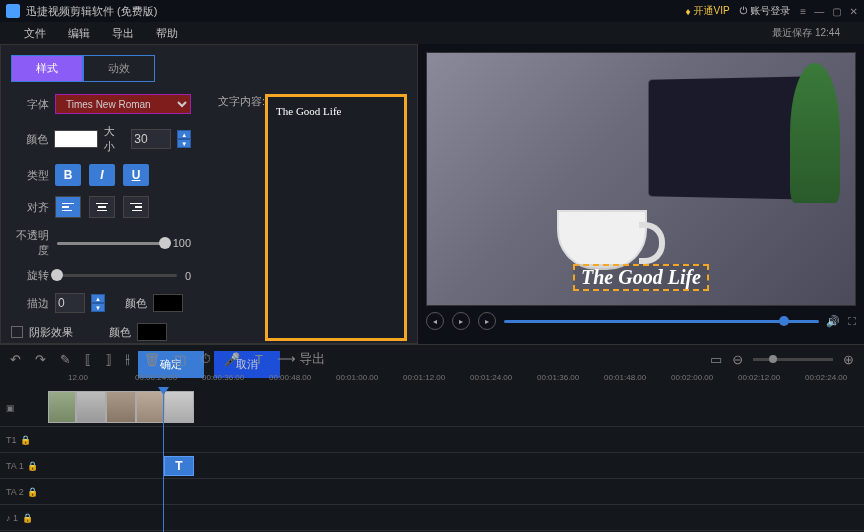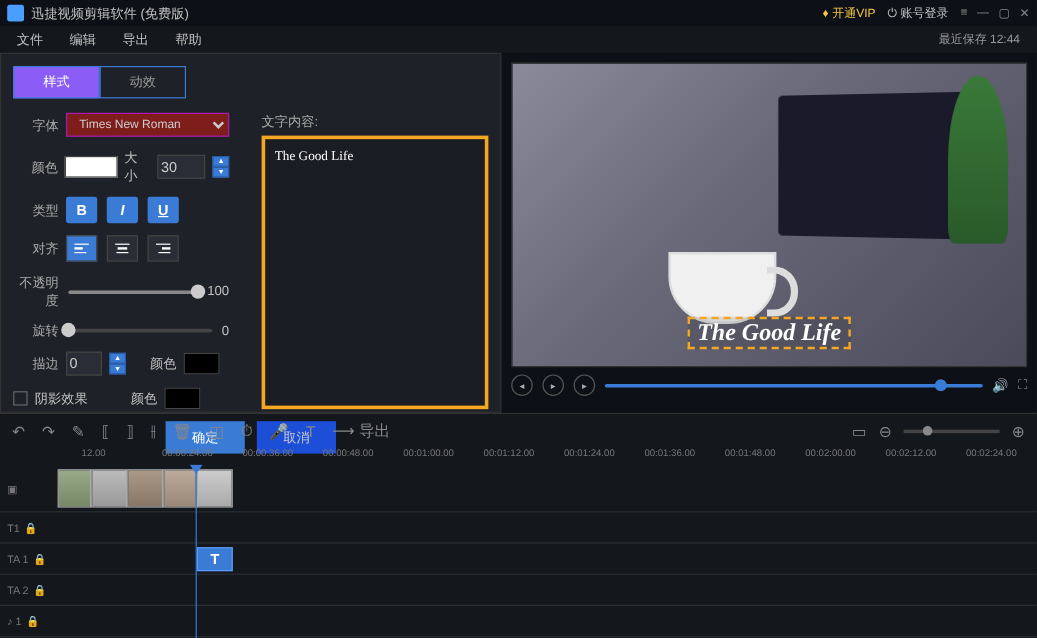--- a/index.html
+++ b/index.html
@@ -3,21 +3,21 @@
 <meta charset="utf-8">
 <style>
 *{margin:0;padding:0;box-sizing:border-box;font-family:"Microsoft YaHei",sans-serif}
 body{background:#1a1d23;color:#c0c0c0;font-size:11px;overflow:hidden;width:864px;height:532px}
 .titlebar{height:22px;background:#0d1117;display:flex;align-items:center;padding:0 6px;justify-content:space-between}
 .tb-left{display:flex;align-items:center;gap:6px}
 .app-icon{width:14px;height:14px;background:#4a9eff;border-radius:2px}
 .tb-right{display:flex;align-items:center;gap:10px;font-size:10px}
 .vip{color:#f5c542;display:flex;align-items:center;gap:3px}
 .win-btns{display:flex;gap:8px;color:#888}
-.menubar{height:22px;background:#14171c;display:flex;align-items:center;padding:0 14px;font-size:11px;justify-content:space-between}
+.menubar{height:22px;background:#14171c;display:flex;align-items:center;padding:0 24px;font-size:11px;justify-content:space-between}
 .menus{display:flex;gap:22px}
 .autosave{font-size:10px;color:#999}
 .main{display:flex;height:300px}
 .panel{width:418px;background:#1e2128;border:1px solid #333;display:flex;flex-direction:column;padding:10px}
 .tabs{display:flex;gap:0;margin-bottom:12px}
 .tab{padding:5px 24px;border:1px solid #3a7bd5;font-size:11px;cursor:pointer}
 .tab.active{background:#8b5cf6;color:#fff}
 .tab:not(.active){background:transparent;color:#999}
 .panel-body{display:flex;gap:27px;flex:1}
 .left-props{width:180px;display:flex;flex-direction:column;gap:10px}
@@ -31,21 +31,21 @@
 .spin-btn{height:9px;background:#3a7bd5;font-size:6px;text-align:center;line-height:8px;color:#fff;border:1px solid #2a5ba5}
 .btn-group{display:flex;gap:8px}
 .style-btn{width:26px;height:22px;background:#3a7bd5;color:#fff;font-weight:bold;text-align:center;line-height:22px;border-radius:2px;font-size:12px}
 .align-btn{width:26px;height:22px;background:#2a2d35;border:1px solid #444;display:flex;align-items:center;justify-content:center}
 .align-btn.active{background:#3a7bd5}
 .slider-row{display:flex;align-items:center;gap:8px}
 .slider-track{flex:1;height:3px;background:#444;position:relative;border-radius:2px}
 .slider-fill{height:100%;background:#888;border-radius:2px}
 .slider-thumb{width:12px;height:12px;background:#ccc;border-radius:50%;position:absolute;top:-5px;transform:translateX(-50%)}
 .checkbox{width:12px;height:12px;border:1px solid #666}
-.text-area{flex:1;display:flex;flex-direction:column}
+.text-area{flex:1;display:flex;}
 .text-label{font-size:11px;margin-bottom:4px;color:#aaa}
 .text-box{flex:1;border:3px solid #f5a623;background:#1a1d23;padding:8px;position:relative}
 .text-content{color:#fff;font-family:"Times New Roman";font-size:11px}
 .panel-btns{display:flex;justify-content:center;gap:10px;margin-top:10px}
 .btn{padding:6px 22px;font-size:11px;border:none;cursor:pointer}
 .btn-primary{background:#3a7bd5;color:#fff}
 .btn-secondary{background:#1d4ed8;color:#ccc}
 .preview{flex:1;background:#0d1117;padding:8px;display:flex;flex-direction:column}
 .video-area{flex:1;background:linear-gradient(135deg,#8a8a9a 0%,#6a6a7a 40%,#4a4a5a 100%);position:relative;border:1px solid #333;overflow:hidden}
 .laptop{position:absolute;right:30px;top:25px;width:180px;height:120px;background:#1a1a2a;border-radius:4px;transform:perspective(400px) rotateY(-8deg)}

